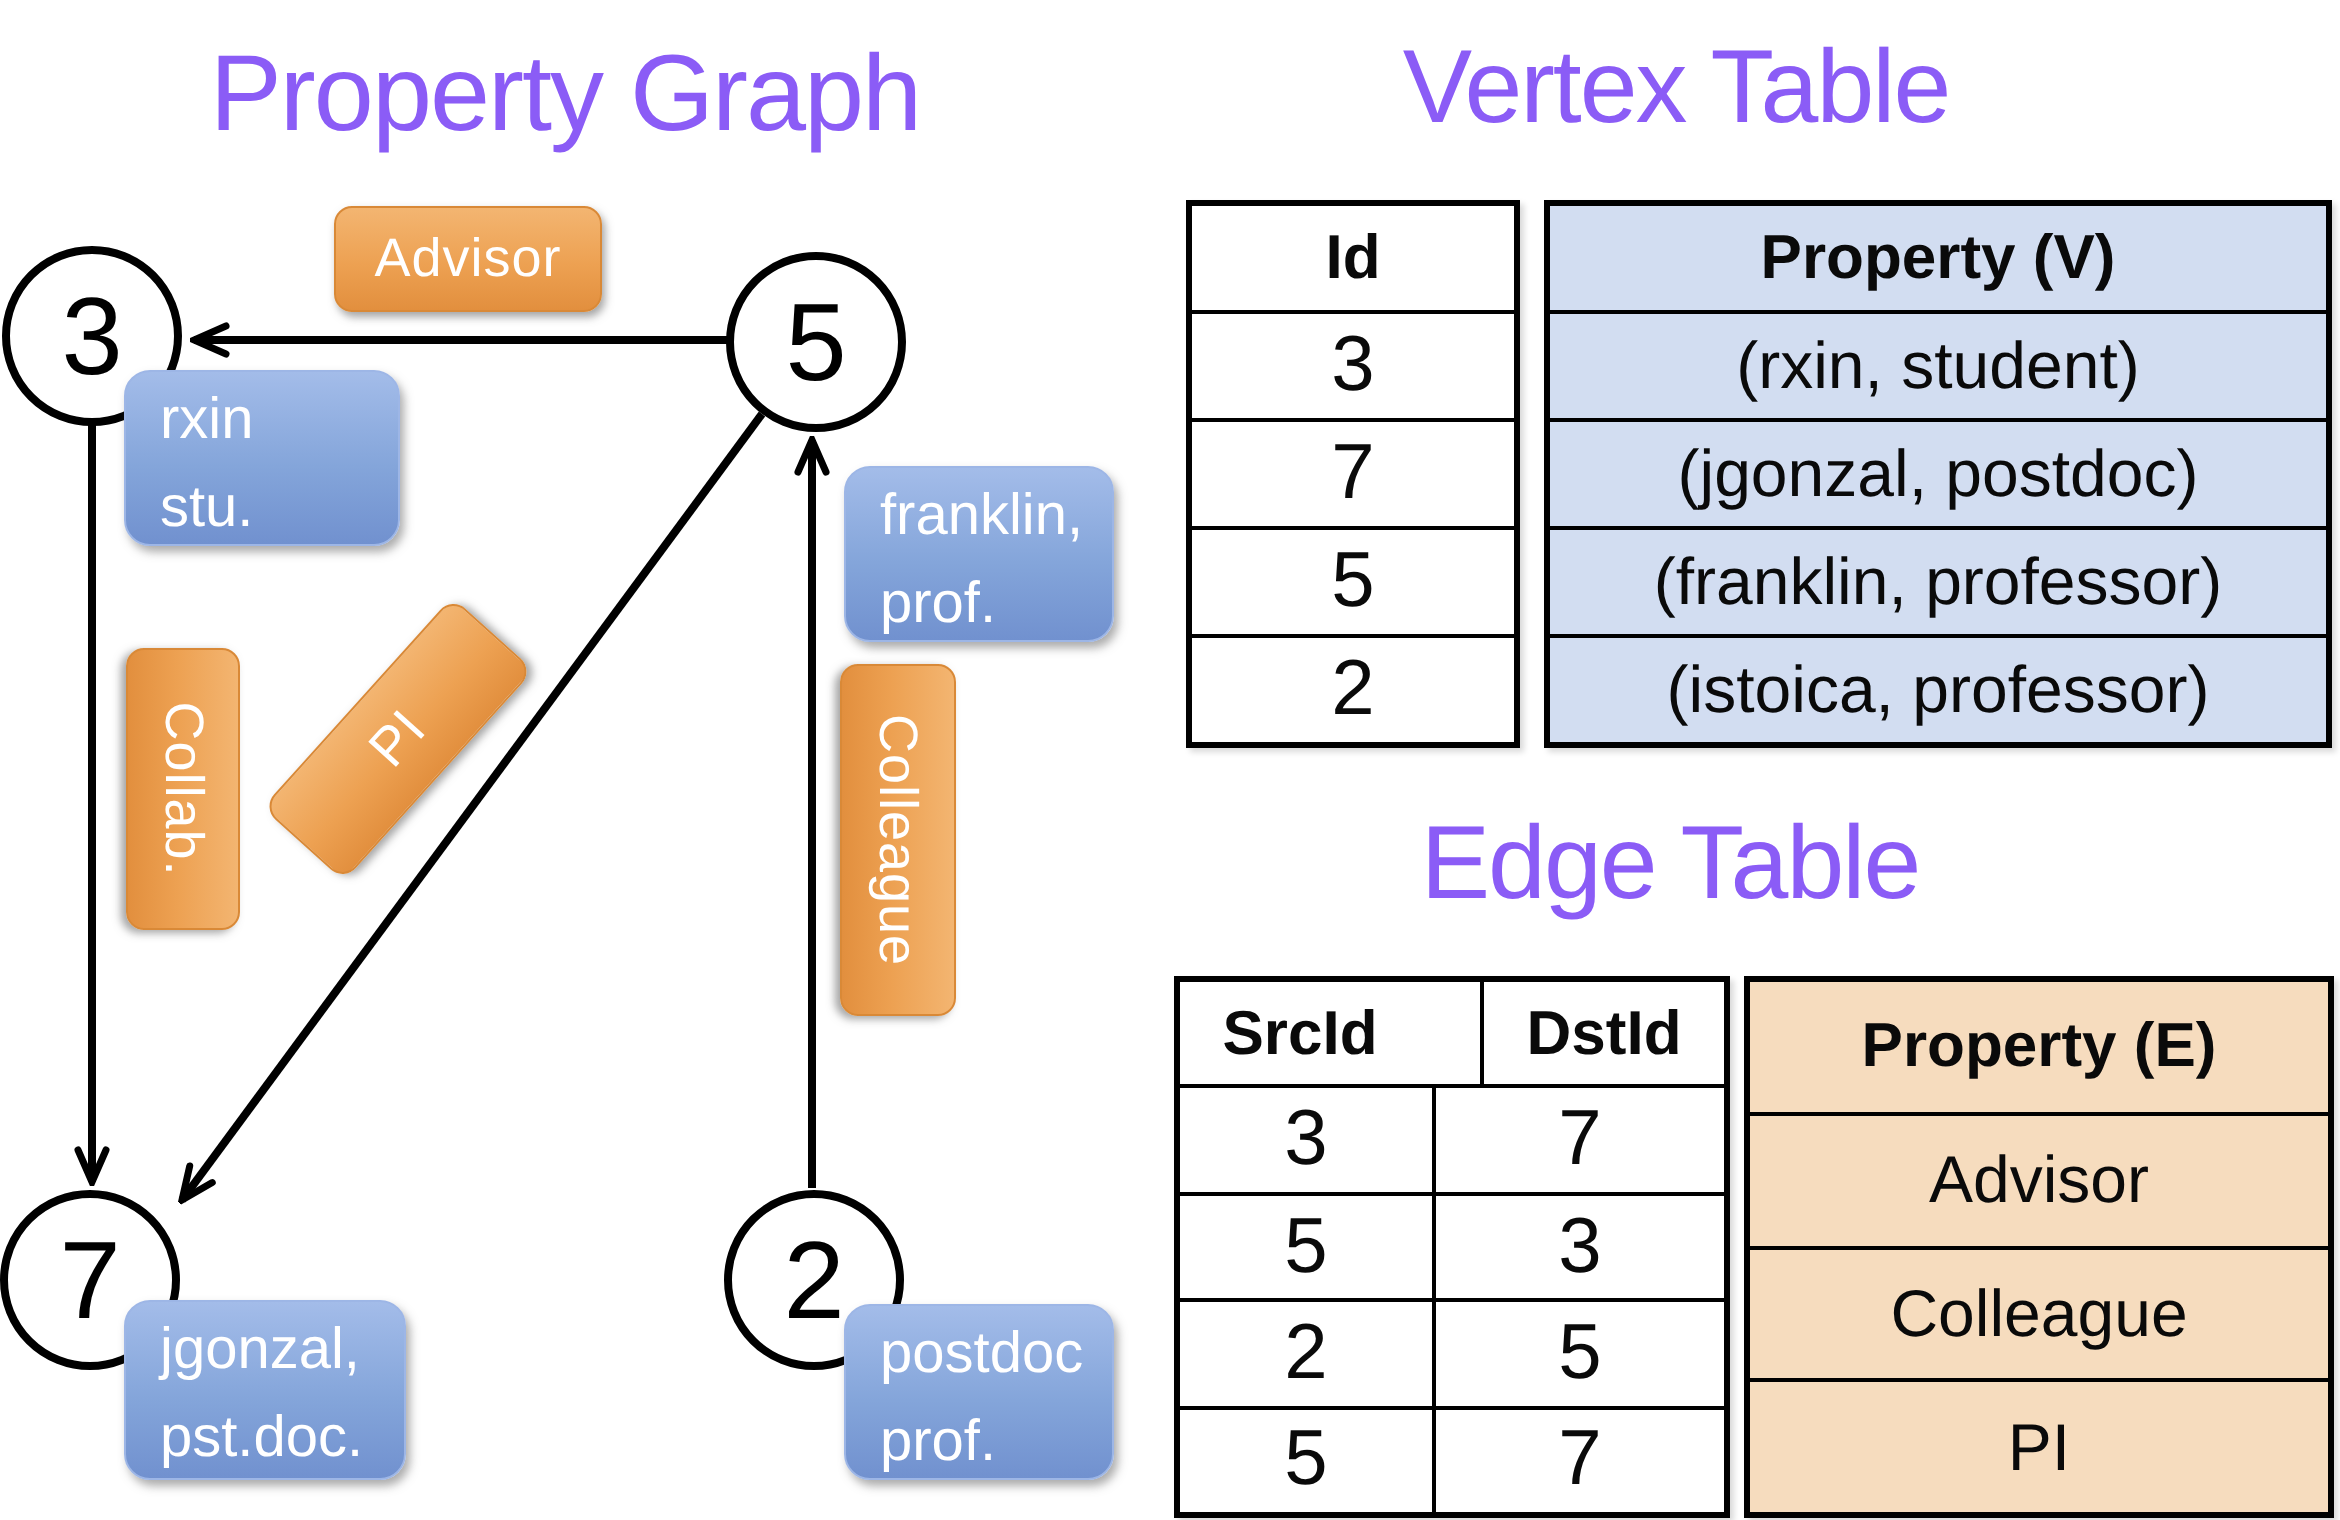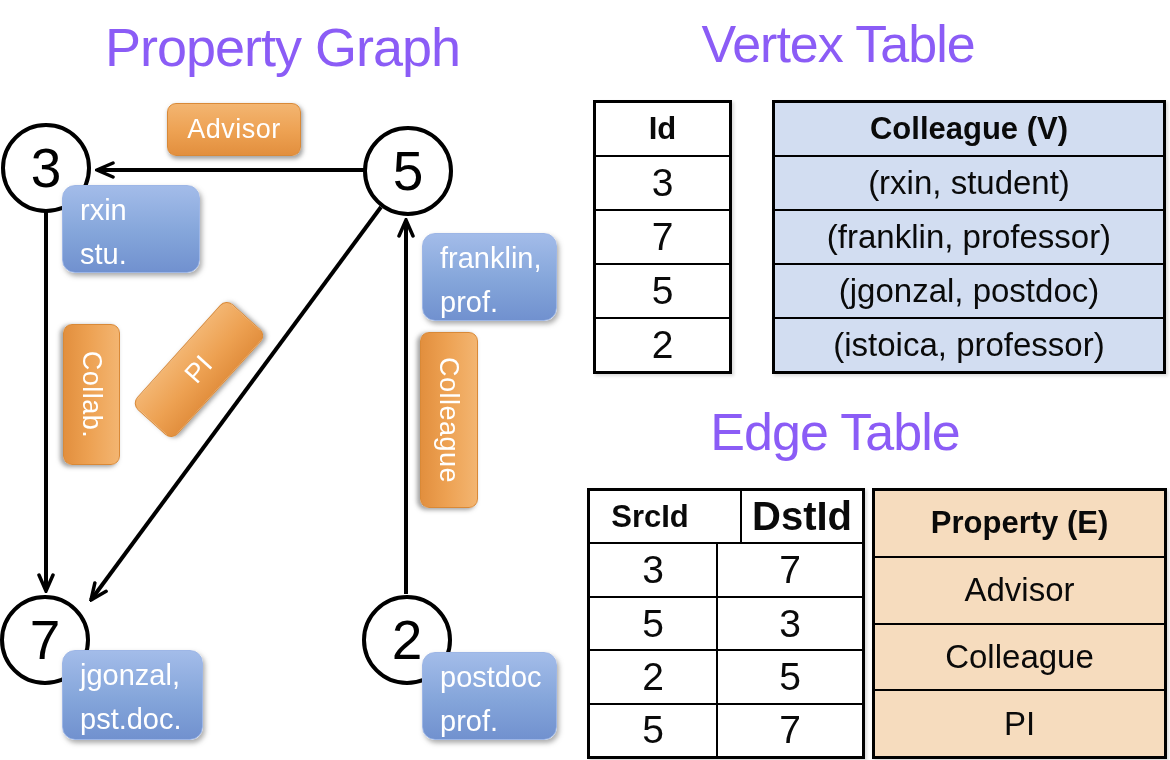--- a/index.html
+++ b/index.html
@@ -89,41 +89,41 @@
     <div>jgonzal,</div>
     <div>pst.doc.</div>
   </div>
   <div class="vlabel" style="left:422px; top:652px; width:135px; height:88px;">
     <div>postdoc</div>
     <div>prof.</div>
   </div>
 
   <div class="big-title" style="left:553px; top:14px; width:570px; font-size:52px;">Vertex Table</div>
 
-  <div class="tbox" style="left:593px; top:100px; width:139px; height:274px;">
+  <div class="tbox" style="left:593px; top:100px; width:167px; height:274px;">
     <div class="trow th">Id</div>
     <div class="trow num">3</div>
     <div class="trow num">7</div>
     <div class="trow num">5</div>
     <div class="trow num">2</div>
   </div>
   <div class="tbox fill-blue" style="left:772px; top:100px; width:394px; height:274px;">
-    <div class="trow th">Colleague (V)</div>
+    <div class="trow th">Property (V)</div>
     <div class="trow">(rxin, student)</div>
+    <div class="trow">(jgonzal, postdoc)</div>
     <div class="trow">(franklin, professor)</div>
-    <div class="trow">(jgonzal, postdoc)</div>
     <div class="trow">(istoica, professor)</div>
   </div>
 
   <div class="big-title" style="left:550px; top:402px; width:570px; font-size:52px;">Edge Table</div>
 
   <div class="tbox" style="left:587px; top:488px; width:278px; height:271px;">
     <div class="trow split">
       <div class="cell c1 th trow" style="border:none; font-weight:bold; font-size:31px;">SrcId</div>
-      <div class="cell c2" style="font-weight:bold; font-size:40px;margin-left:30px;">DstId</div>
+      <div class="cell c2" style="font-weight:bold; font-size:31px;margin-left:30px;">DstId</div>
     </div>
     <div class="trow split">
       <div class="cell c1" style="font-size:39px;">3</div>
       <div class="cell c2" style="font-size:39px;">7</div>
     </div>
     <div class="trow split">
       <div class="cell c1" style="font-size:39px;">5</div>
       <div class="cell c2" style="font-size:39px;">3</div>
     </div>
     <div class="trow split">

